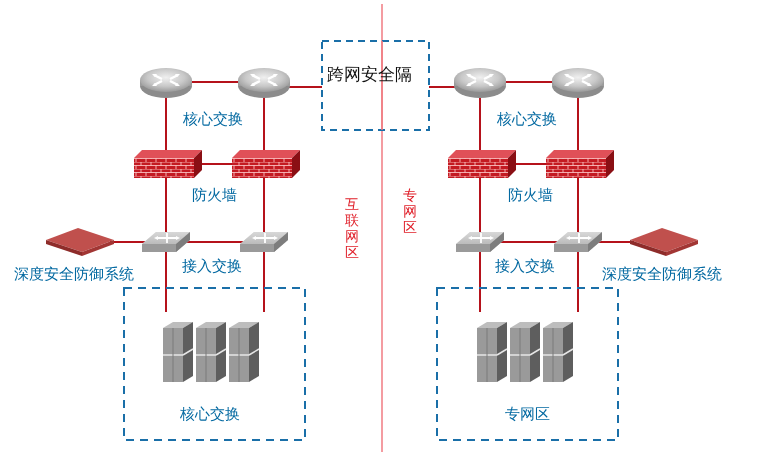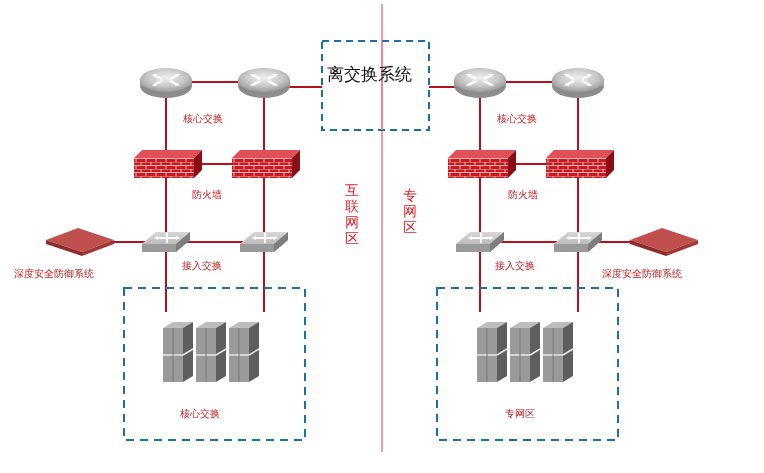--- a/index.html
+++ b/index.html
@@ -1,19 +1,19 @@
 <!DOCTYPE html>
 <html><head>
 <meta charset="utf-8">
 <style>
   html, body { margin:0; padding:0; background:#ffffff; }
   body { width:764px; height:473px; position:relative; overflow:hidden;
          font-family:"DejaVu Sans", "Liberation Sans", sans-serif; }
   svg { position:absolute; left:0; top:0; }
-  .lbl { position:absolute; font-size:10px; color:#b91c1c; white-space:nowrap; line-height:16px; }
+  .lbl { position:absolute; font-size:15px; color:#0369a1; white-space:nowrap; line-height:16px; }
   .vlbl { position:absolute; font-size:14px; color:#e0202a; width:16px; line-height:16px; text-align:center; word-break:break-all; }
   .gw { position:absolute; font-size:17px; color:#111; line-height:24px; text-align:left; letter-spacing:0px; }
 </style>
 </head>
 <body>
 
 <svg width="764" height="473" viewBox="0 0 764 473">
   <defs>
     <radialGradient id="rtr" cx="50%" cy="40%" r="60%">
       <stop offset="0" stop-color="#f0f0f0"></stop>
@@ -113,24 +113,24 @@
     <use href="#rack" x="229" y="328"></use>
   </g>
   <g>
     <use href="#rack" x="477" y="328"></use>
     <use href="#rack" x="510" y="328"></use>
     <use href="#rack" x="543" y="328"></use>
   </g>
 </svg>
 
 <div class="gw" style="left:327px; top:62px;">
-  <div>离交换系统</div>
+  <div>跨网安全隔</div>
 </div>
 
-<div class="vlbl" style="left:344px; top:183px;font-family:Liberation Mono, monospace;">互联网区</div>
+<div class="vlbl" style="left:344px; top:196px;">互联网区</div>
 <div class="vlbl" style="left:402px; top:187px;">专网区</div>
 
 <div class="lbl" style="left:183px; top:111px;">核心交换</div>
 <div class="lbl" style="left:192px; top:187px;">防火墙</div>
 <div class="lbl" style="left:182px; top:258px;">接入交换</div>
 <div class="lbl" style="left:14px; top:266px;">深度安全防御系统</div>
 <div class="lbl" style="left:180px; top:406px;">核心交换</div>
 
 <div class="lbl" style="left:497px; top:111px;">核心交换</div>
 <div class="lbl" style="left:508px; top:187px;">防火墙</div>

